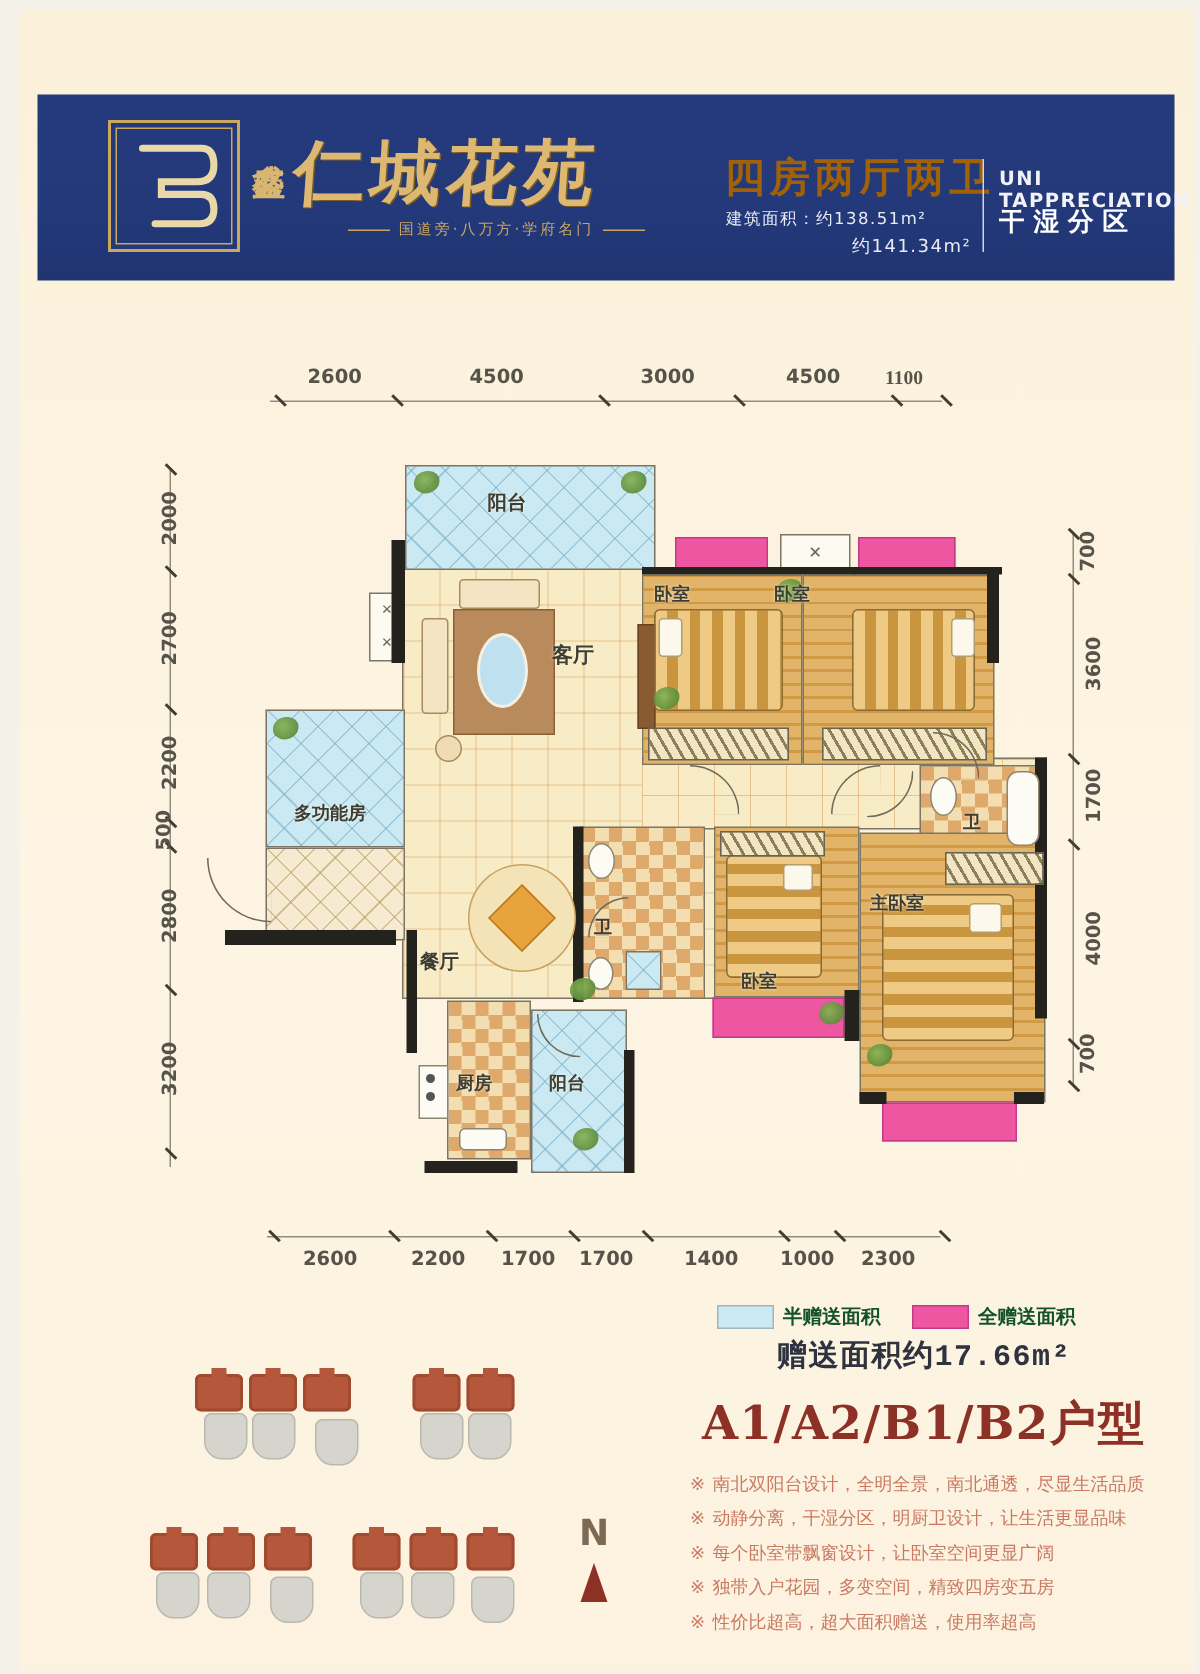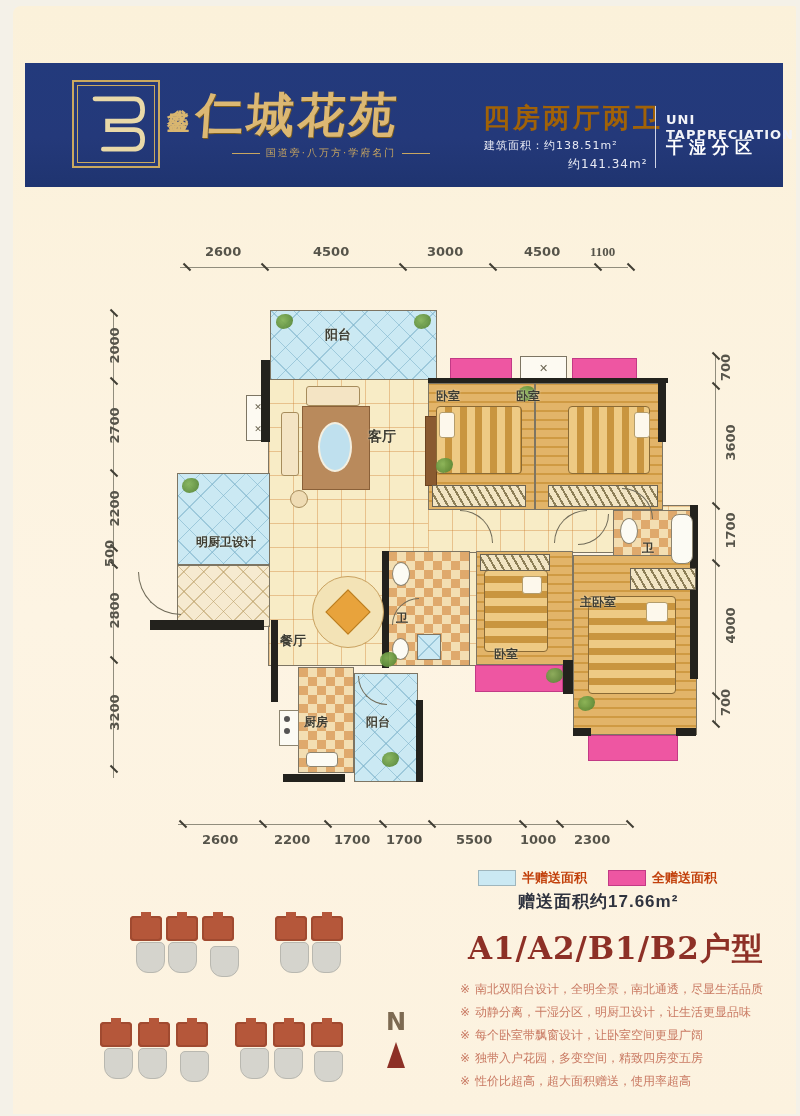--- a/index.html
+++ b/index.html
@@ -40,22 +40,22 @@
   .bedh{background:repeating-linear-gradient(90deg,#eeca84 0 8px,#c9953f 8px 15px);}
   .bedv{background:repeating-linear-gradient(0deg,#eeca84 0 8px,#c9953f 8px 15px);}
   .pillow{position:absolute;background:#fdf8ec;border:1px solid #b49d6c;border-radius:3px;}
   .wd{position:absolute;background:repeating-linear-gradient(60deg,#f2e5c4 0 5px,#8d7f58 5px 7px);border:1px solid #6b6352;}
   .plant{position:absolute;width:17px;height:15px;background:radial-gradient(circle at 40% 40%,#85b355,#4c7c2d);border-radius:55% 42% 58% 45%;opacity:.92;}
   .fix{position:absolute;background:#fcfbf4;border:1px solid #8d8570;}
   .oval{border-radius:50%;}
   .arc{position:absolute;border:1px solid #6f6a58;border-top:none;border-right:none;border-radius:0 0 0 100%;background:transparent;}
   
   .sw{position:absolute;width:36px;height:14px;border:1px solid #9fb6bd;}
-  .legendTxt{position:absolute;font-size:13px;font-weight:bold;color:#c2410c;}
-  .gift{position:absolute;font-size:17px;font-weight:bold;color:#2f333f;font-family:Liberation Sans, sans-serif;letter-spacing:1px;}
+  .legendTxt{position:absolute;font-size:13px;font-weight:bold;color:#14532d;}
+  .gift{position:absolute;font-size:20px;font-weight:bold;color:#2f333f;font-family:Liberation Mono, monospace;letter-spacing:1px;}
   .unitTitle{position:absolute;font-size:31px;font-weight:bold;color:#8d3026;font-family:"DejaVu Serif",serif;letter-spacing:1px;}
   .feat{position:absolute;font-size:12px;color:#c97a63;line-height:23px;white-space:nowrap;}
   .feat .mk{margin-right:5px;}
   
   .bldgR{position:absolute;width:32px;height:25px;background:#b5573a;border-radius:4px;box-shadow:inset 0 0 0 2px #a04a30;}
   .bldgR:after{content:"";position:absolute;left:11px;top:-4px;width:10px;height:6px;background:#b5573a;}
   .bldgG{position:absolute;width:27px;height:29px;background:#d5d4cd;border:1px solid #b9b8b0;border-radius:5px 5px 12px 12px;}
   .compassN{position:absolute;font-size:24px;font-weight:bold;color:#7d6a52;}
   .compassA{position:absolute;width:0;height:0;border-left:9px solid transparent;border-right:9px solid transparent;border-bottom:26px solid #8d3026;}
 </style>
@@ -99,21 +99,21 @@
     <div class="tick" style="left: 323px; top: 823px;"></div>
     <div class="tick" style="left: 378px; top: 823px;"></div>
     <div class="tick" style="left: 427px; top: 823px;"></div>
     <div class="tick" style="left: 518px; top: 823px;"></div>
     <div class="tick" style="left: 555px; top: 823px;"></div>
     <div class="tick" style="left: 625px; top: 823px;"></div>
     <div class="dim" style="left: 202px; top: 832px;">2600</div>
     <div class="dim" style="left: 274px; top: 832px;">2200</div>
     <div class="dim" style="left: 334px; top: 832px;">1700</div>
     <div class="dim" style="left: 386px; top: 832px;">1700</div>
-    <div class="dim" style="left: 456px; top: 832px;">5500</div>
+    <div class="dim" style="left: 456px; top: 832px;">1400</div>
     <div class="dim" style="left: 520px; top: 832px;">1000</div>
     <div class="dim" style="left: 574px; top: 832px; text-align: right;">2300</div>
     <div class="dimline" style="left: 113px; top: 312px; width: 1px; height: 466px;"></div>
     <div class="tick" style="left: 109px; top: 312px;"></div>
     <div class="tick" style="left: 109px; top: 380px;"></div>
     <div class="tick" style="left: 109px; top: 472px;"></div>
     <div class="tick" style="left: 109px; top: 547px;"></div>
     <div class="tick" style="left: 109px; top: 564px;"></div>
     <div class="tick" style="left: 109px; top: 659px;"></div>
     <div class="tick" style="left: 109px; top: 768px;"></div>
@@ -230,21 +230,21 @@
   <div class="plant" style="left:250px;top:352px;"></div>
   <div class="plant" style="left:416px;top:368px;"></div>
   <div class="plant" style="left:448px;top:396px;"></div>
   <div class="plant" style="left:252px;top:452px;"></div>
 
   <div id="room-label-layer">
       <div class="lab" style="left: 195px; top: 26px; font-size: 13px;">阳台</div>
       <div class="lab" style="left: 238px; top: 128px; font-size: 14px;">客厅</div>
       <div class="lab" style="left: 306px; top: 88px; font-size: 12px;">卧室</div>
       <div class="lab" style="left: 386px; top: 88px; font-size: 12px;">卧室</div>
-      <div class="lab" style="left: 66px; top: 234px; font-size: 12px;">明厨卫设计</div>
+      <div class="lab" style="left: 66px; top: 234px; font-size: 12px;">多功能房</div>
       <div class="lab" style="left: 150px; top: 332px; font-size: 13px;">餐厅</div>
       <div class="lab" style="left: 266px; top: 310px; font-size: 12px;">卫</div>
       <div class="lab" style="left: 364px; top: 346px; font-size: 12px;">卧室</div>
       <div class="lab" style="left: 450px; top: 294px; font-size: 12px;">主卧室</div>
       <div class="lab" style="left: 512px; top: 240px; font-size: 12px;">卫</div>
       <div class="lab" style="left: 174px; top: 414px; font-size: 12px; font-family: Liberation Mono, monospace;">厨房</div>
       <div class="lab" style="left: 236px; top: 414px; font-size: 12px;">阳台</div>
     </div>
 </div>
 

